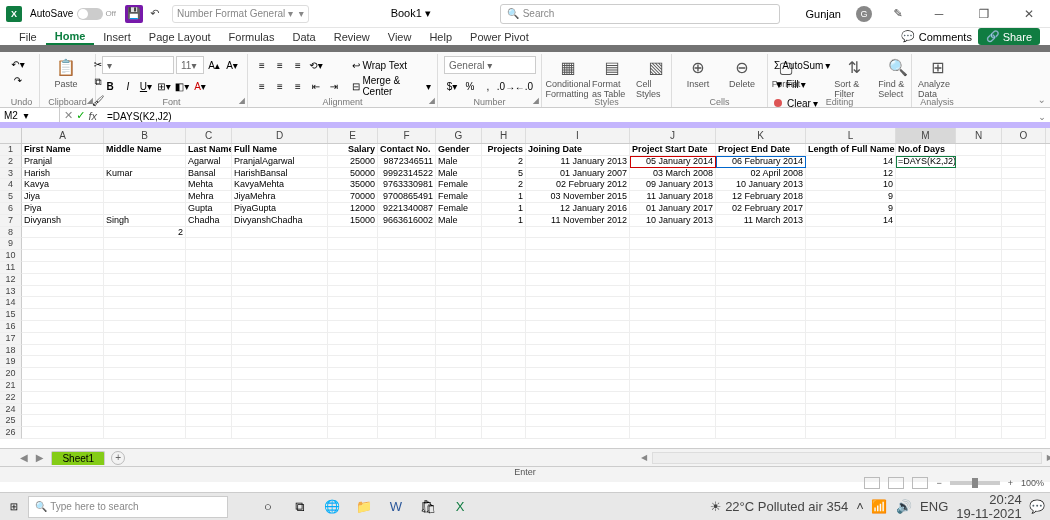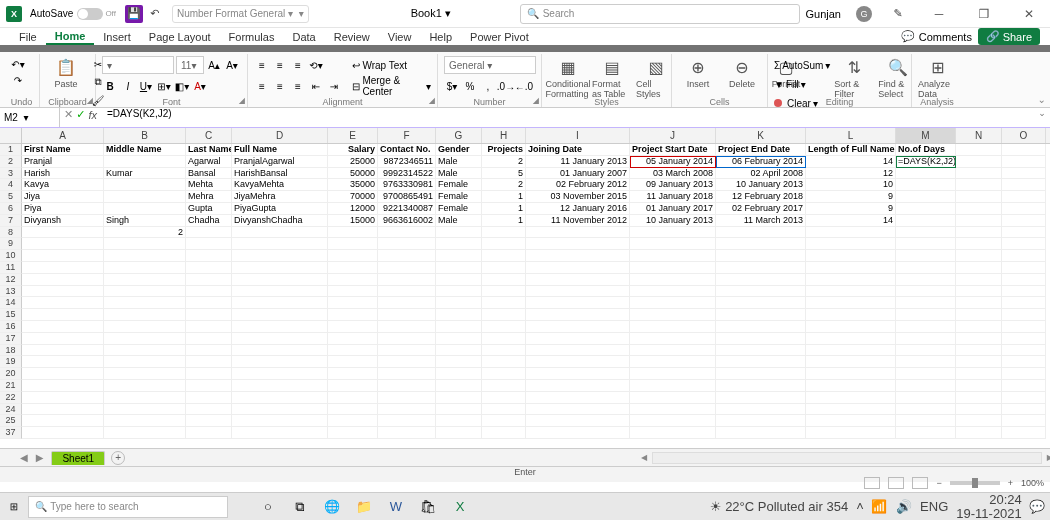--- a/index.html
+++ b/index.html
@@ -7,21 +7,21 @@
 
 
 .title-bar { height: 28px; background: #fff; display: flex; align-items: center; padding: 0 6px; border-bottom: 1px solid #e5e5e5; }
 .excel-logo { width: 16px; height: 16px; background: #107c41; color: #fff; display: flex; align-items: center; justify-content: center; font-size: 9px; font-weight: bold; border-radius: 2px; margin-right: 8px; }
 .autosave { display: flex; align-items: center; font-size: 10px; margin-right: 8px; }
 .toggle { width: 26px; height: 12px; background: #ccc; border-radius: 6px; margin-left: 4px; position: relative; }
 .toggle::after { content: ""; position: absolute; width: 10px; height: 10px; background: #fff; border-radius: 50%; top: 1px; left: 1px; }
 .qat-btn { width: 20px; height: 20px; display: flex; align-items: center; justify-content: center; margin: 0 1px; color: #444; }
 .save-qat { background: #7719aa; color: #fff; border-radius: 2px; width: 18px; height: 18px; }
 .numfmt-group { display: flex; align-items: center; border: 1px solid #ddd; border-radius: 3px; padding: 0 4px; height: 18px; margin: 0 6px; font-size: 10px; color: #888; justify-content: flex-end; }
-.book-name { margin-left: 96px; font-size: 11px; }
+.book-name { margin-left: 76px; font-size: 11px; }
 .search-box { margin-left: 70px; width: 280px; height: 20px; background: #fff; border: 1px solid #ccc; border-radius: 3px; display: flex; align-items: center; padding: 0 6px; color: #888; font-size: 10px; }
 .title-right { margin-left: auto; display: flex; align-items: center; gap: 15px; }
 .user-badge { width: 16px; height: 16px; border-radius: 50%; background: #888; color: #fff; display: inline-flex; align-items: center; justify-content: center; font-size: 9px; }
 .win-btn { width: 30px; height: 20px; display: flex; align-items: center; justify-content: center; color: #555; font-size: 12px; }
 
 
 .menu-row { height: 24px; display: flex; align-items: center; padding: 0 10px; border-bottom: 7px solid #737373; }
 .menu-item { padding: 0 9px; font-size: 11px; color: #333; height: 100%; display: flex; align-items: center; }
 .menu-item.active { color: #0a7d3e; border-bottom: 2px solid #0a7d3e; font-weight: 600; }
 .menu-right { margin-left: auto; display: flex; gap: 6px; align-items: center; }
@@ -35,21 +35,21 @@
 .rg-body { display: flex; gap: 4px; align-items: flex-start; height: 42px; }
 .vbtn { display: flex; flex-direction: column; align-items: center; justify-content: center; gap: 1px; font-size: 9px; color: #555; min-width: 40px; }
 .icon16 { width: 16px; height: 16px; display: inline-flex; align-items: center; justify-content: center; }
 .iconbig { width: 22px; height: 22px; display: flex; align-items: center; justify-content: center; font-size: 16px; }
 .mini-row { display: flex; gap: 2px; align-items: center; height: 18px; }
 .dd-box { border: 1px solid #ccc; background: #fff; height: 18px; display: flex; align-items: center; padding: 0 4px; font-size: 10px; color: #666; }
 .launcher { position: absolute; right: 2px; bottom: 2px; font-size: 8px; color: #888; }
 .clear-dot { width: 8px; height: 8px; background: #d55; border-radius: 50%; display: inline-block; margin-right: 3px; }
 
 
-.formula-row { height: 20px; display: flex; align-items: flex-start; border-bottom: 1px solid #c4b5fd; }
+.formula-row { height: 20px; display: flex; align-items: flex-end; border-bottom: 6px solid #c4b5fd; }
 .name-box { width: 60px; height: 100%; border-right: 1px solid #ccc; display: flex; align-items: center; padding: 0 4px; font-size: 10px; }
 .fx-ctrl { display: flex; align-items: center; padding: 0 4px; gap: 3px; color: #555; }
 .fx-bar { flex: 1; padding: 0 6px; font-size: 10px; }
 .expand { width: 16px; text-align: center; font-size: 9px; color: #777; }
 
 
 .grid-wrap { position: relative; height: 320px; overflow: hidden; }
 .colhdr-row { display: flex; height: 16px; background: #f3f3f3; border-bottom: 1px solid #ccc; }
 .corner { width: 22px; border-right: 1px solid #ccc; background: #f3f3f3; }
 .ch { border-right: 1px solid #ddd; text-align: center; font-size: 10px; color: #444; line-height: 15px; }
@@ -751,21 +751,21 @@
         <div class="cell cH"></div>
         <div class="cell cI"></div>
         <div class="cell cJ"></div>
         <div class="cell cK"></div>
         <div class="cell cL"></div>
         <div class="cell cM"></div>
         <div class="cell cN"></div>
         <div class="cell cO"></div>
       </div>
       <div class="body-row">
-        <div class="rh">37</div>
+        <div class="rh">26</div>
         <div class="cell cA"></div>
         <div class="cell cB"></div>
         <div class="cell cC"></div>
         <div class="cell cD"></div>
         <div class="cell cE"></div>
         <div class="cell cF"></div>
         <div class="cell cG"></div>
         <div class="cell cH"></div>
         <div class="cell cI"></div>
         <div class="cell cJ"></div>

